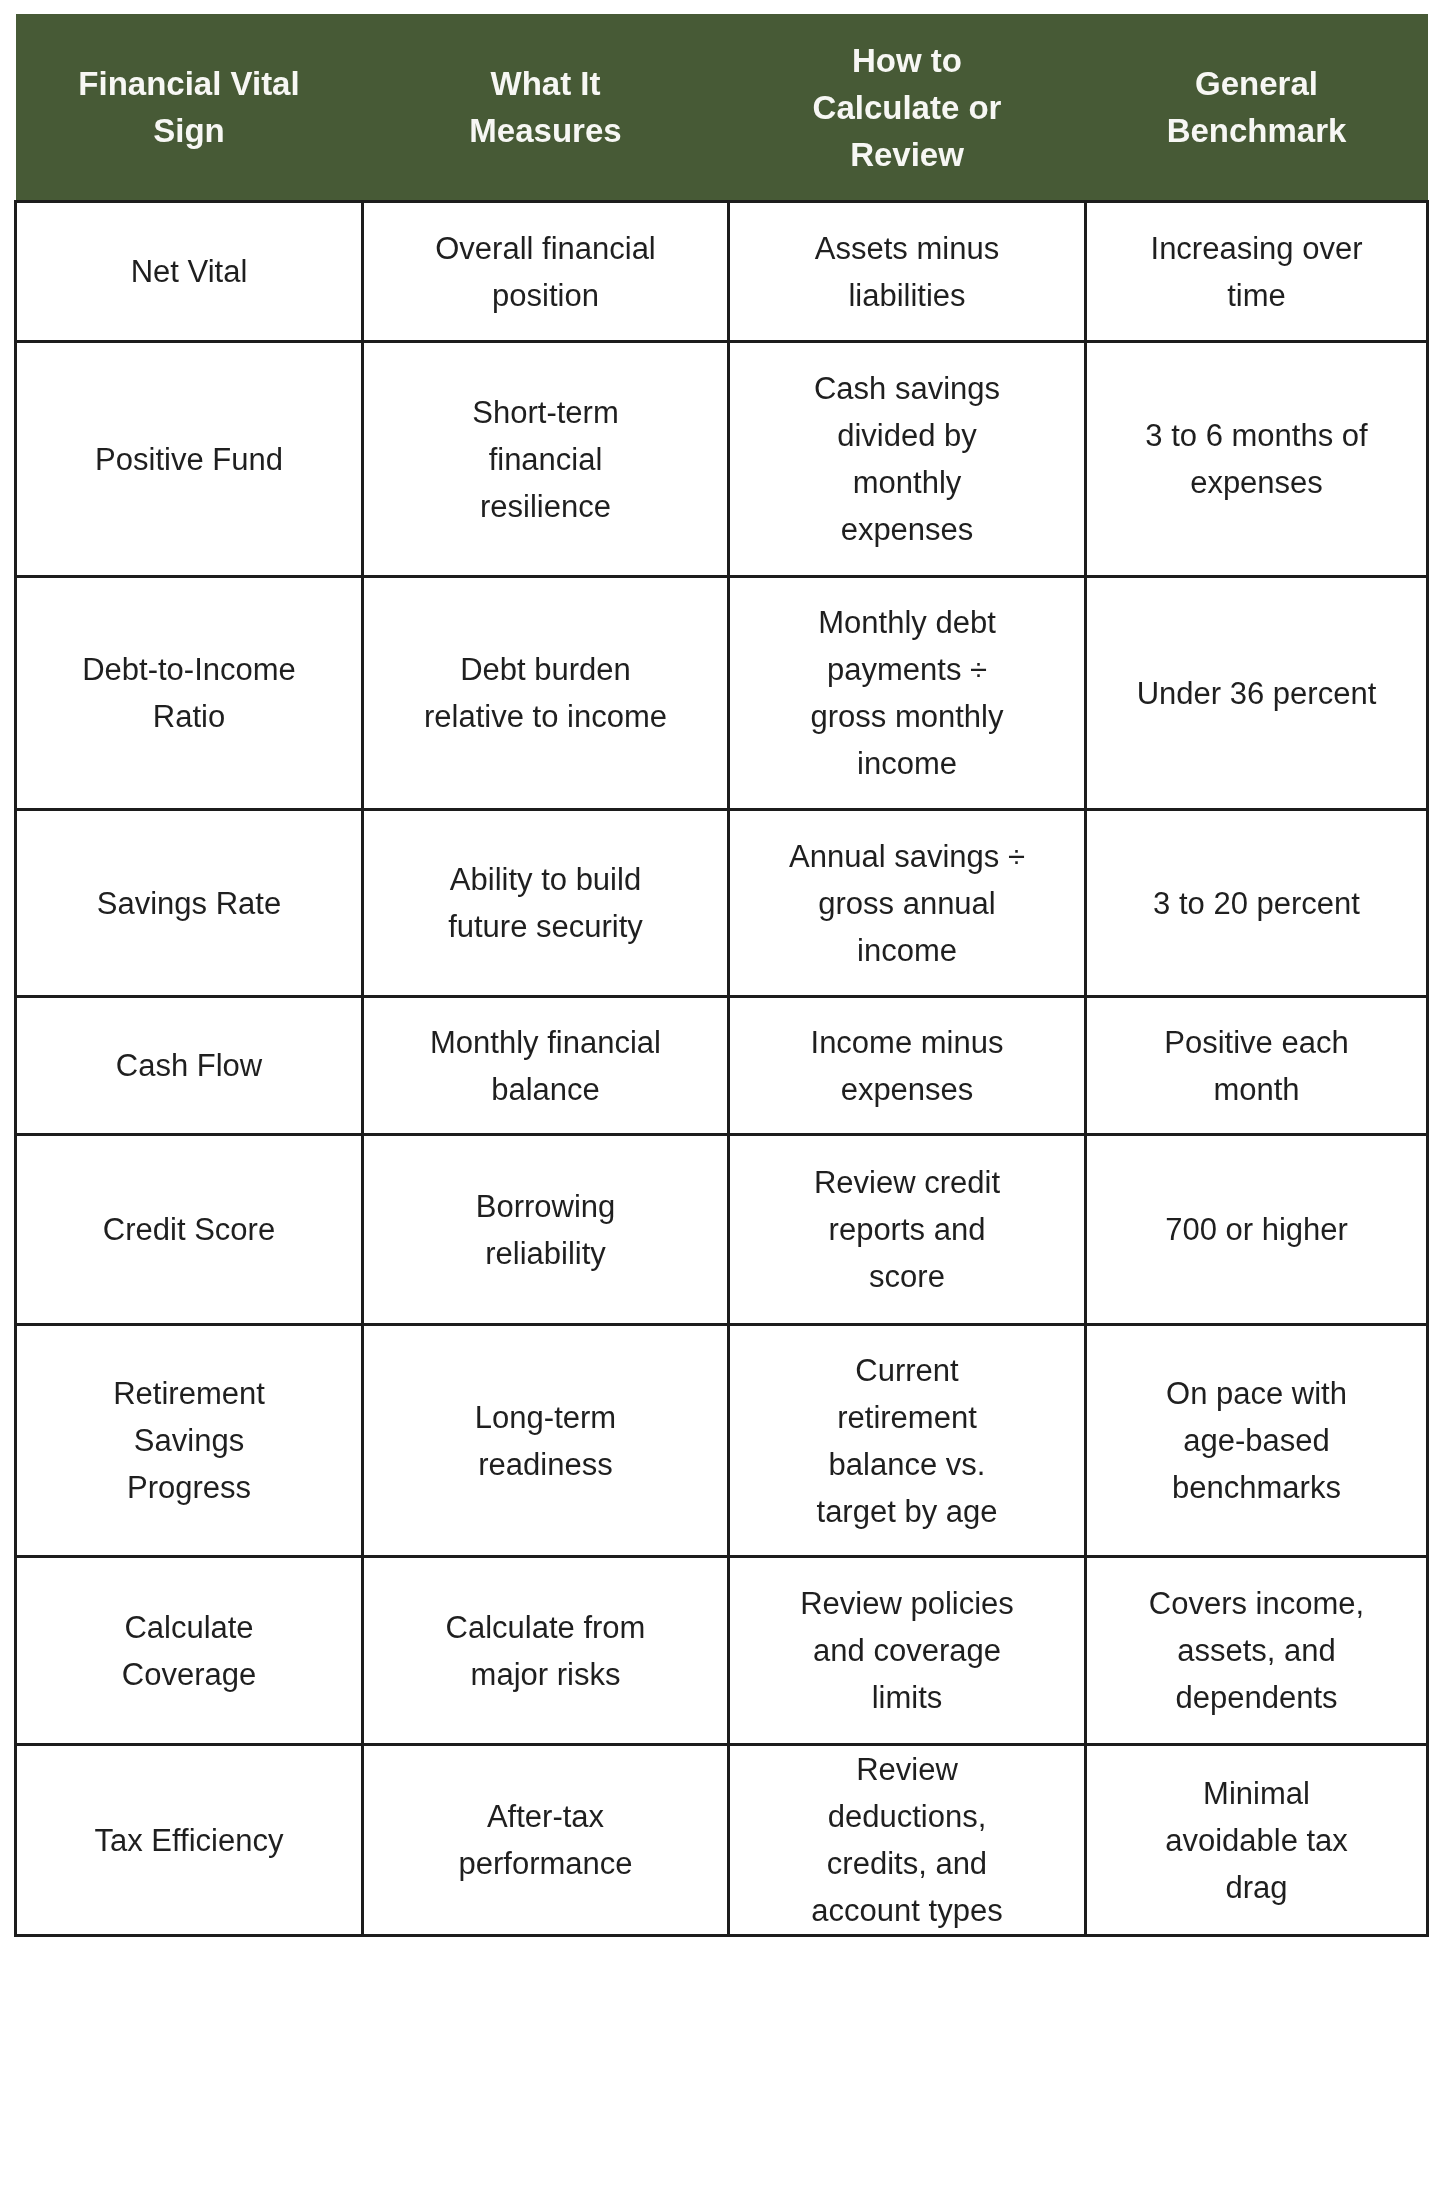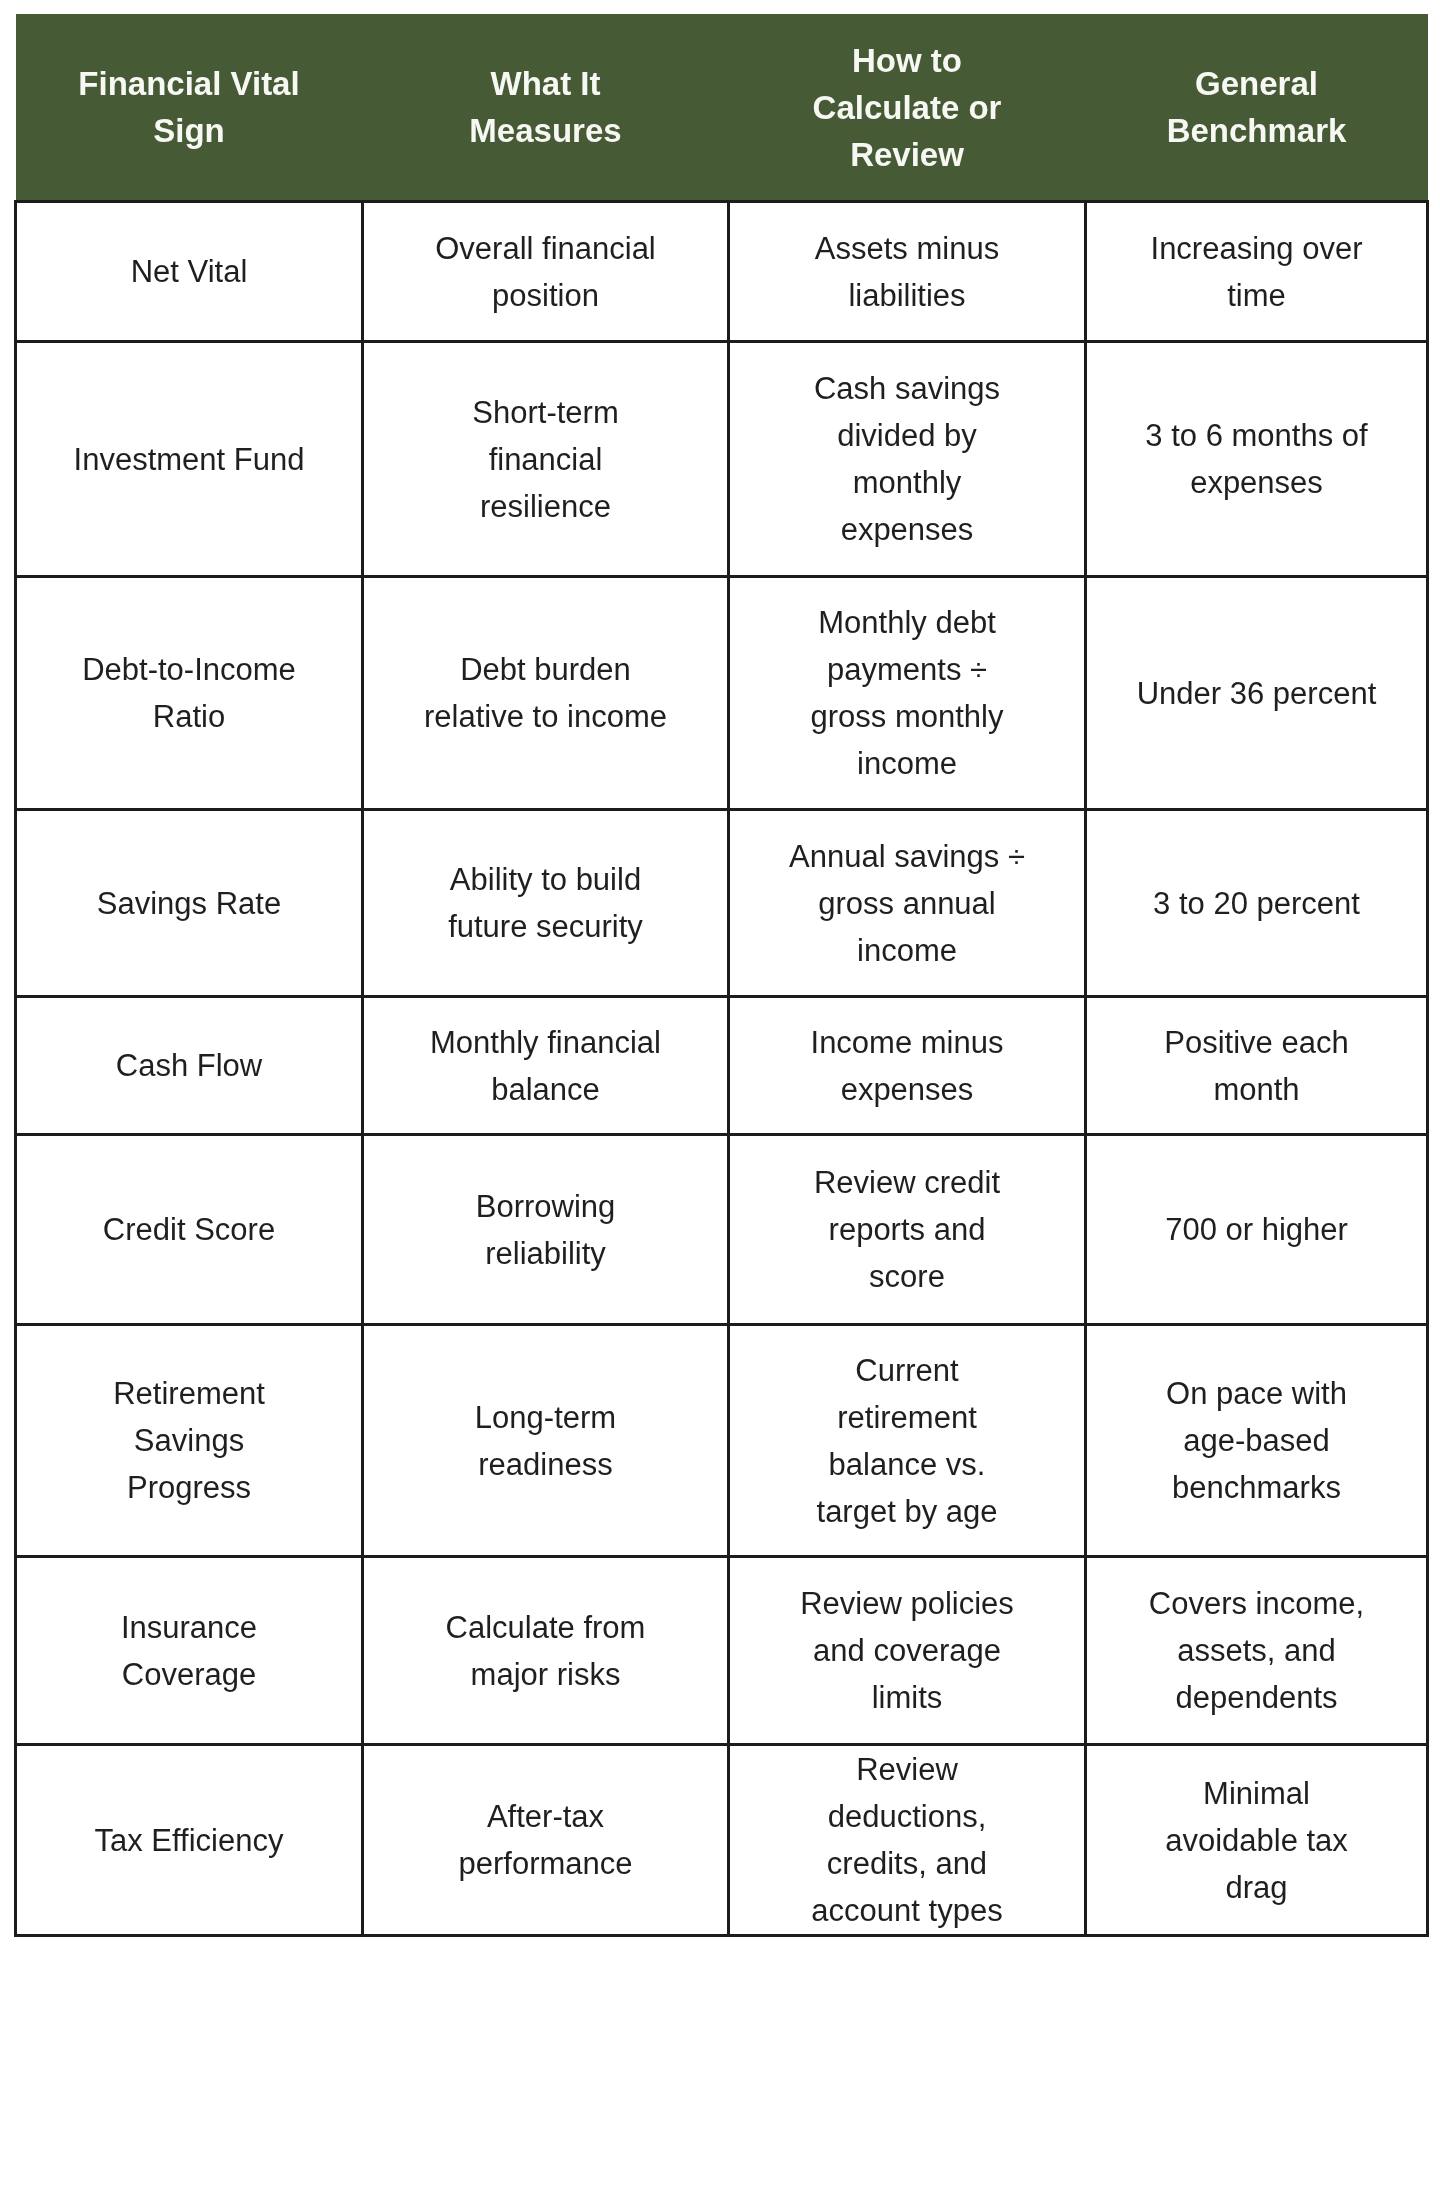--- a/index.html
+++ b/index.html
@@ -92,21 +92,21 @@
       <tr>
         <td>Net Vital</td>
         <td>Overall financial
 position</td>
         <td>Assets minus
 liabilities</td>
         <td>Increasing over
 time</td>
       </tr>
       <tr>
-        <td>Investment Fund</td>
+        <td>Positive Fund</td>
         <td>Short-term
 financial
 resilience</td>
         <td>Cash savings
 divided by
 monthly
 expenses</td>
         <td>3 to 6 months of
 expenses</td>
       </tr>
@@ -156,21 +156,21 @@
 readiness</td>
         <td>Current
 retirement
 balance vs.
 target by age</td>
         <td>On pace with
 age-based
 benchmarks</td>
       </tr>
       <tr>
-        <td>Insurance
+        <td>Calculate
 Coverage</td>
         <td>Calculate from
 major risks</td>
         <td>Review policies
 and coverage
 limits</td>
         <td>Covers income,
 assets, and
 dependents</td>
       </tr>

